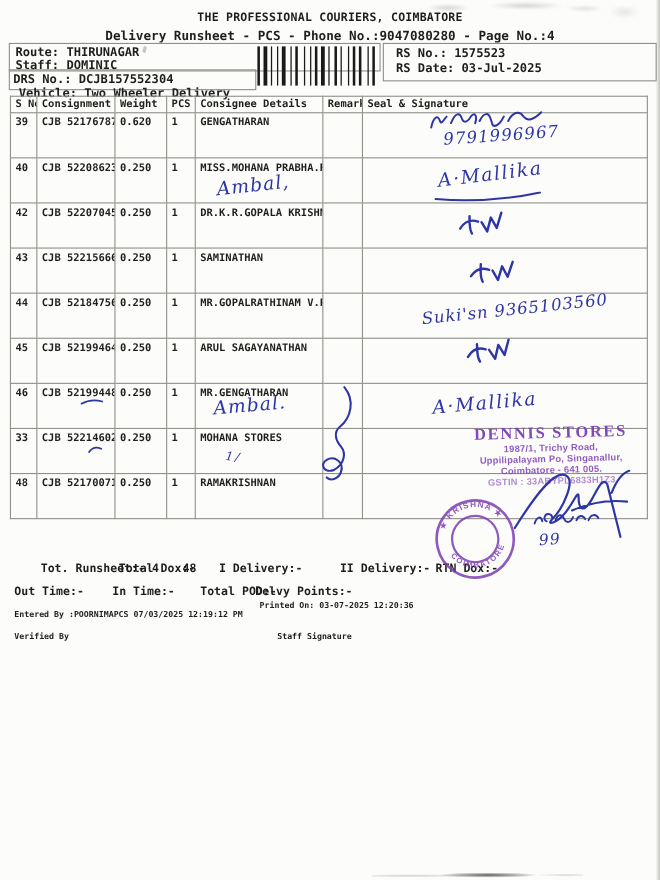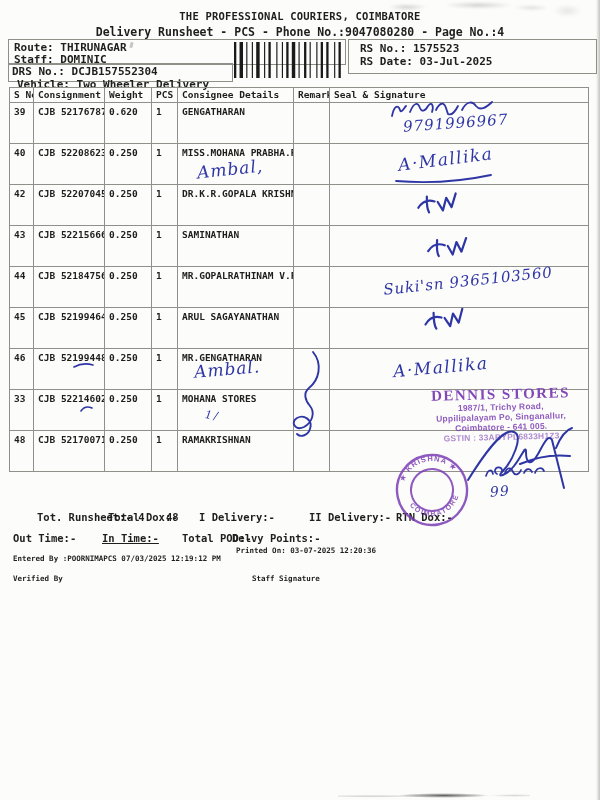--- a/index.html
+++ b/index.html
@@ -196,21 +196,21 @@
   </table>
 
   <div class="abs sum sum-lg" style="left:13px;top:511px;margin-left:24px;">Tot. Runsheet:- 4</div>
   <div class="abs sum sum-lg" style="left:108px;top:511px;">Total Dox:-</div>
   <div class="abs sum sum-lg" style="left:166px;top:511px;">48</div>
   <div class="abs sum sum-lg" style="left:199px;top:511px;">I Delivery:-</div>
   <div class="abs sum sum-lg" style="left:309px;top:511px;">II Delivery:-</div>
   <div class="abs sum sum-lg" style="left:396px;top:511px;">RTN Dox:-</div>
 
   <div class="abs sum sum-lg" style="left:13px;top:532px;">Out Time:-</div>
-  <div class="abs sum sum-lg" style="left:102px;top:532px;text-decoration:underline;">In Time:-</div>
+  <div class="abs sum sum-lg" style="left:102px;top:532px;">In Time:-</div>
   <div class="abs sum sum-lg" style="left:182px;top:532px;">Total POD:-</div>
   <div class="abs sum sum-lg" style="left:232px;top:532px;">Delvy Points:-</div>
 
   <div class="abs sum sum-sm" style="left:13px;top:554px;">Entered By :POORNIMAPCS 07/03/2025 12:19:12 PM</div>
   <div class="abs sum sum-sm" style="left:236px;top:546px;">Printed On: 03-07-2025 12:20:36</div>
   <div class="abs sum sum-sm" style="left:13px;top:574px;">Verified By</div>
   <div class="abs sum sum-sm" style="left:236px;top:574px;padding-left:16px;">Staff Signature</div>
 
   <div class="abs stamp-dennis" style="left:408px;top:387px;width:186px;">
     <div class="name">DENNIS STORES</div>

